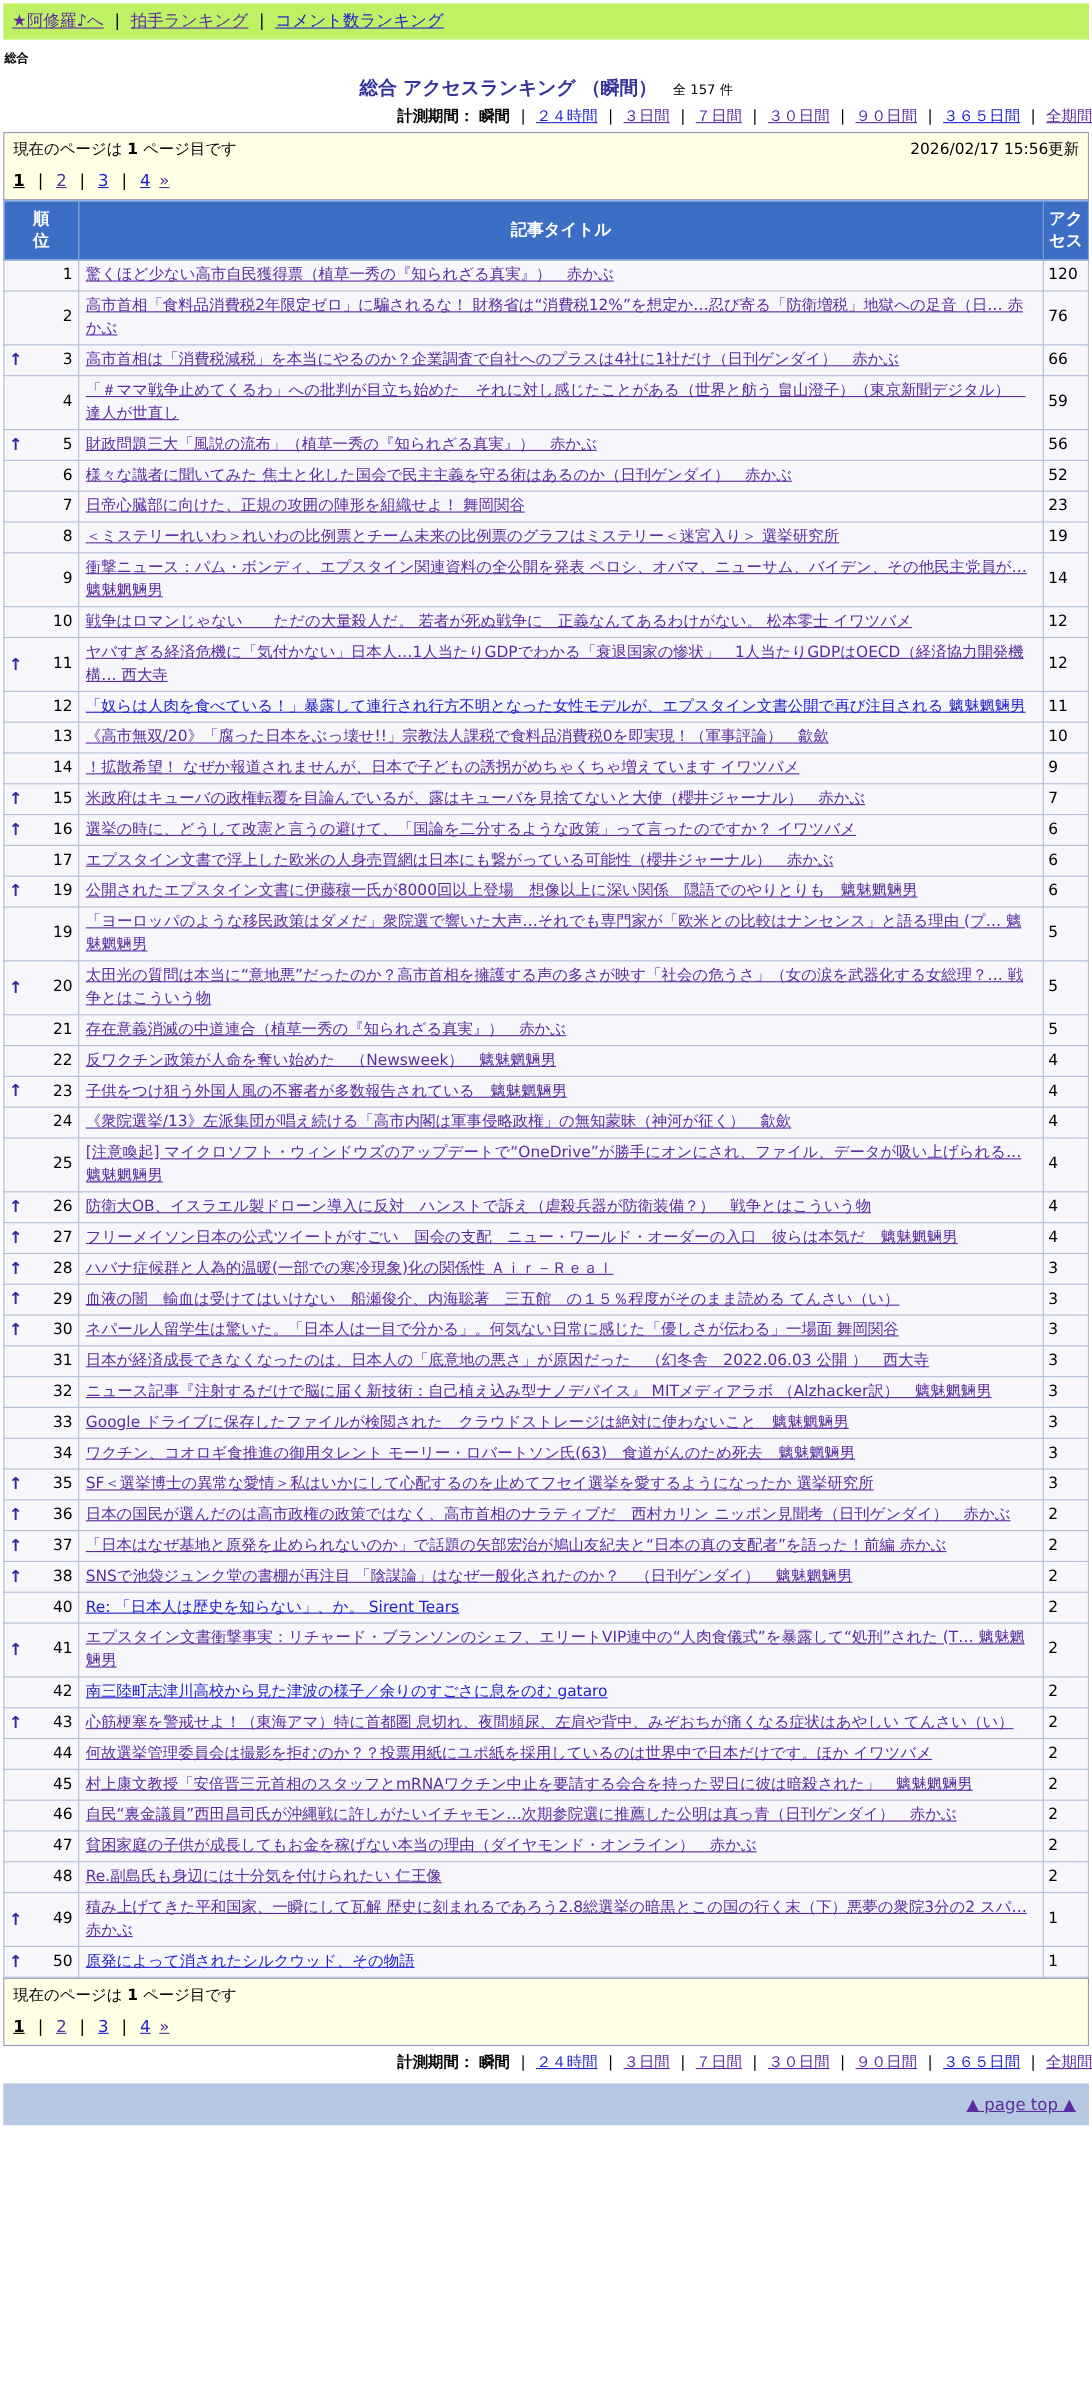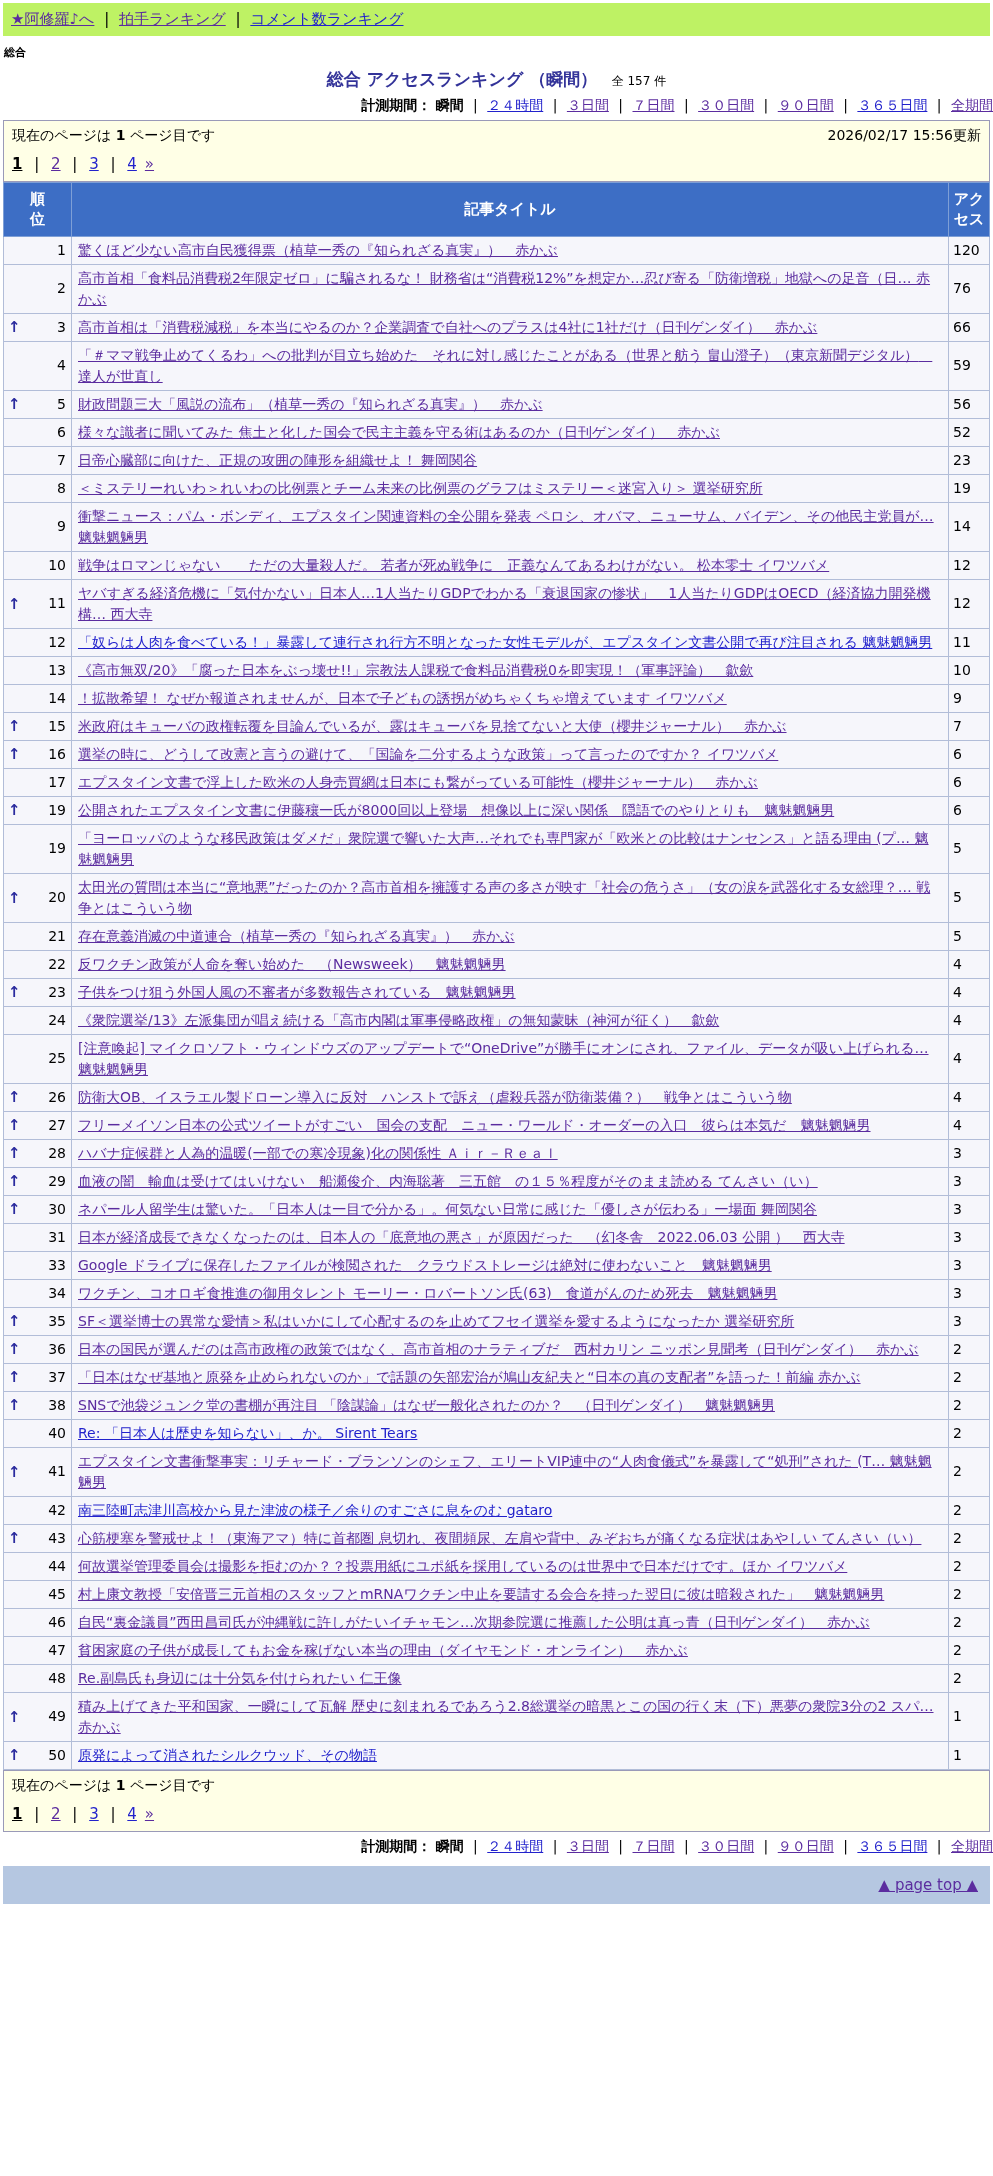--- a/index.html
+++ b/index.html
@@ -266,20 +266,25 @@
         <td class="c-rank"><span class="up-arrow">↑</span><span>30</span></td>
         <td class="c-title"><a class="lk-v">ネパール人留学生は驚いた。「日本人は一目で分かる」。何気ない日常に感じた「優しさが伝わる」一場面 舞岡関谷</a></td>
         <td class="c-access">3</td>
       </tr>
       <tr>
         <td class="c-rank"><span>31</span></td>
         <td class="c-title"><a class="lk-v">日本が経済成長できなくなったのは、日本人の「底意地の悪さ」が原因だった　（幻冬舎　2022.06.03 公開 ）　西大寺</a></td>
         <td class="c-access">3</td>
       </tr>
       <tr>
+        <td class="c-rank"><span>32</span></td>
+        <td class="c-title"><a class="lk-v">ニュース記事『注射するだけで脳に届く新技術：自己植え込み型ナノデバイス』 MITメディアラボ （Alzhacker訳）　魑魅魍魎男</a></td>
+        <td class="c-access">3</td>
+      </tr>
+      <tr>
         <td class="c-rank"><span>33</span></td>
         <td class="c-title"><a class="lk-v">Google ドライブに保存したファイルが検閲された　クラウドストレージは絶対に使わないこと　魑魅魍魎男</a></td>
         <td class="c-access">3</td>
       </tr>
       <tr>
         <td class="c-rank"><span>34</span></td>
         <td class="c-title"><a class="lk-v">ワクチン、コオロギ食推進の御用タレント モーリー・ロバートソン氏(63)　食道がんのため死去　魑魅魍魎男</a></td>
         <td class="c-access">3</td>
       </tr>
       <tr>

